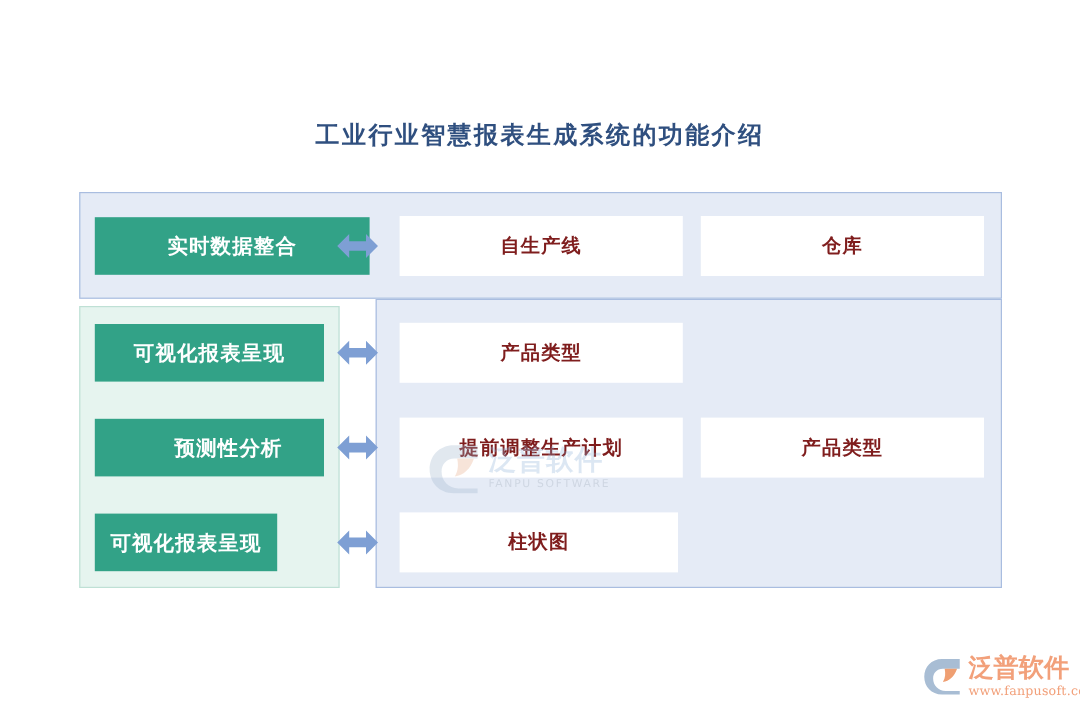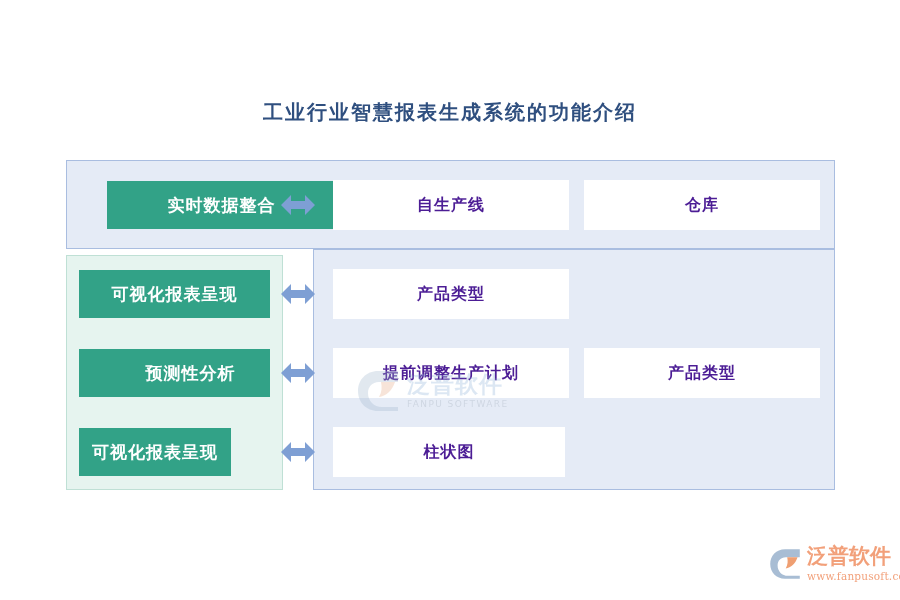--- a/index.html
+++ b/index.html
@@ -66,21 +66,21 @@
     background: #32a287;
     color: #ffffff;
     font-size: 17px;
     font-weight: 700;
     letter-spacing: 1px;
     display: flex;
     align-items: center;
     justify-content: center;
     font-family: "DejaVu Serif", "Liberation Serif", serif;
   }
-  #cap-0 { left: 79px;  top: 181px; width: 229px; height: 48px; margin-left: 28px; }
+  #cap-0 { left: 79px;  top: 181px; width: 229px; height: 48px; }
   #cap-1 { left: 79px;  top: 270px; width: 191px; height: 48px; }
   #cap-2 { left: 79px;  top: 349px; width: 191px; height: 48px; padding-left: 32px; }
   #cap-3 { left: 79px;  top: 428px; width: 152px; height: 48px; }
 
   
   .arrow-icon {
     position: absolute;
     width: 36px;
     height: 26px;
     left: 280px;
@@ -88,21 +88,21 @@
   #arrow-0 { top: 192px; }
   #arrow-1 { top: 281px; }
   #arrow-2 { top: 360px; }
   #arrow-3 { top: 439px; }
   .arrow-icon svg { display: block; width: 36px; height: 26px; }
 
   
   .detail-box {
     position: absolute;
     background: #ffffff;
-    color: #4c1d95;
+    color: #7f1d1d;
     font-size: 16px;
     font-weight: 700;
     letter-spacing: 1px;
     display: flex;
     align-items: center;
     justify-content: center;
     font-family: "DejaVu Serif", "Liberation Serif", serif;
   }
   
   #det-0-0 { left: 333px; top: 180px; width: 236px; height: 50px; }

